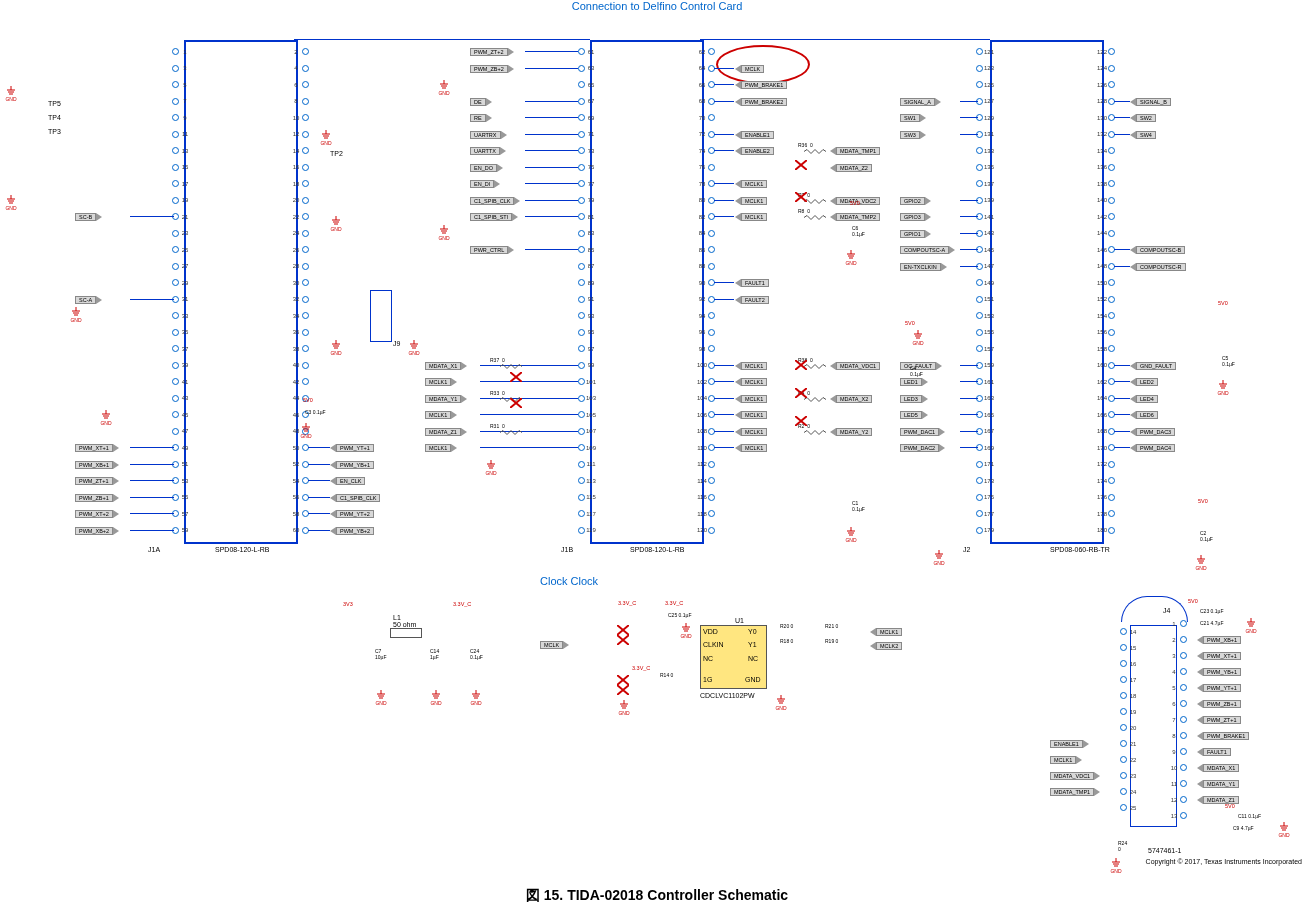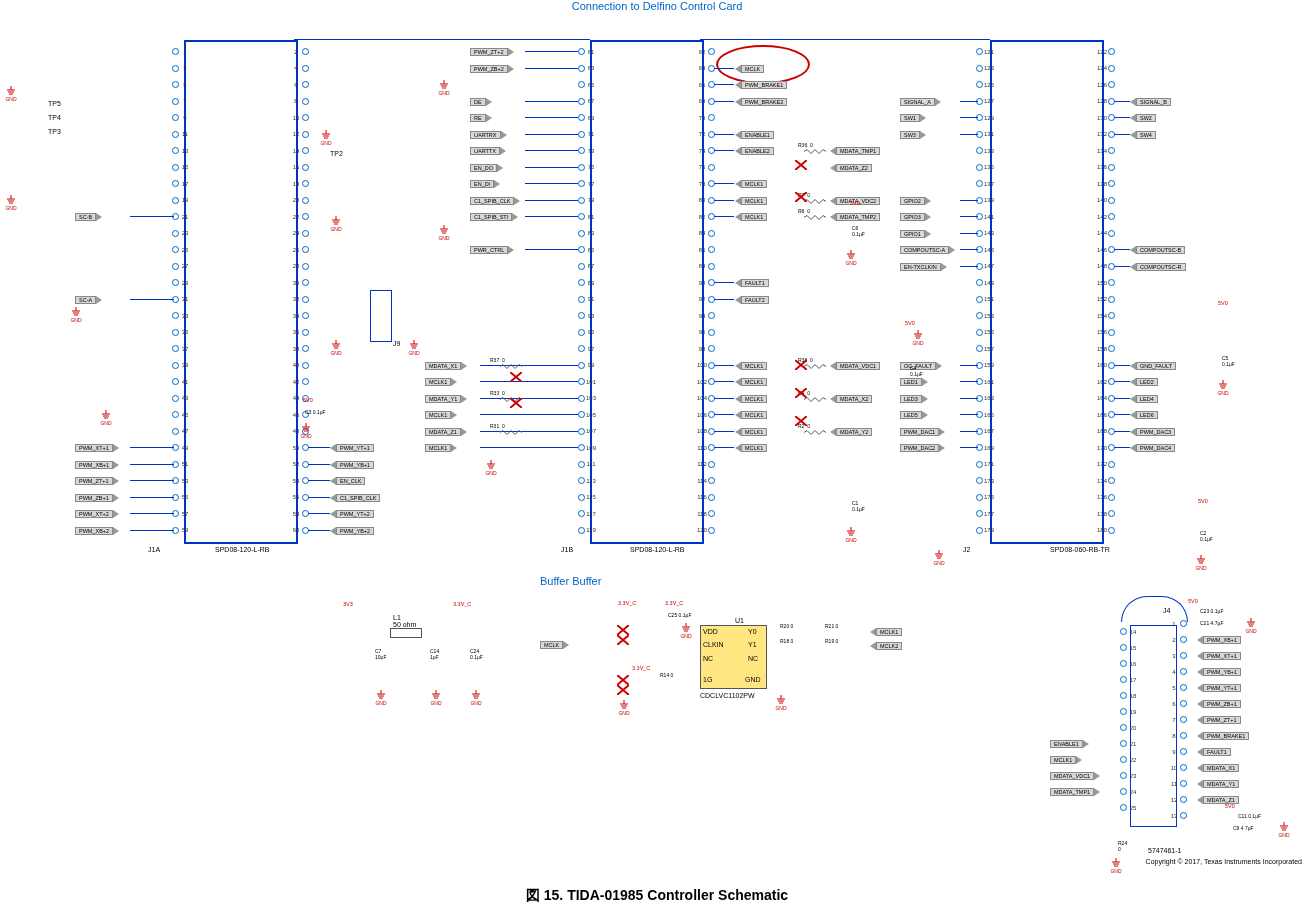--- a/index.html
+++ b/index.html
@@ -24,22 +24,22 @@
 .circle-mark{position:absolute;border:2px solid #c00;border-radius:50%;width:90px;height:35px;left:716px;top:45px}
 .wire{position:absolute;background:#0033cc}
 .wire-h{height:1px}
 .pwr{position:absolute;font-size:5.5px;color:#c00}
 svg.x{position:absolute}
 </style>
 </head>
 <body>
 
 <div class="title-top">Connection to Delfino Control Card</div>
-<div class="title-clock">Buffer Buffer</div>
-<div class="fig-caption">図 15. TIDA-01985 Controller Schematic</div>
+<div class="title-clock">Clock Clock</div>
+<div class="fig-caption">図 15. TIDA-02018 Controller Schematic</div>
 <div class="copyright">Copyright © 2017, Texas Instruments Incorporated</div>
 <div class="circle-mark"></div>
 
 <div class="conn" style="left:184px;top:40px;width:110px;height:500px"></div>
 <div class="conn" style="left:590px;top:40px;width:110px;height:500px"></div>
 <div class="conn" style="left:990px;top:40px;width:110px;height:500px"></div>
 
 <div class="wire wire-h" style="left:294px;top:39px;width:296px"></div>
 <div class="wire wire-h" style="left:700px;top:39px;width:290px"></div>
 

